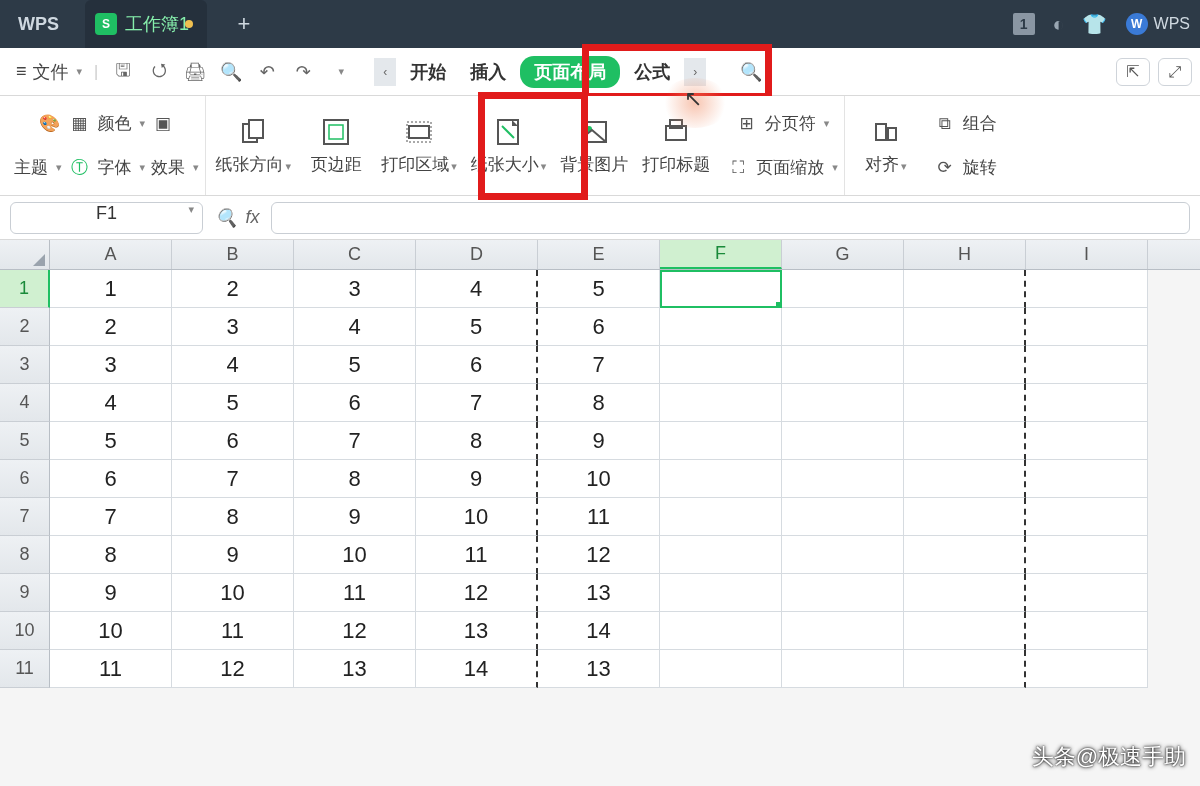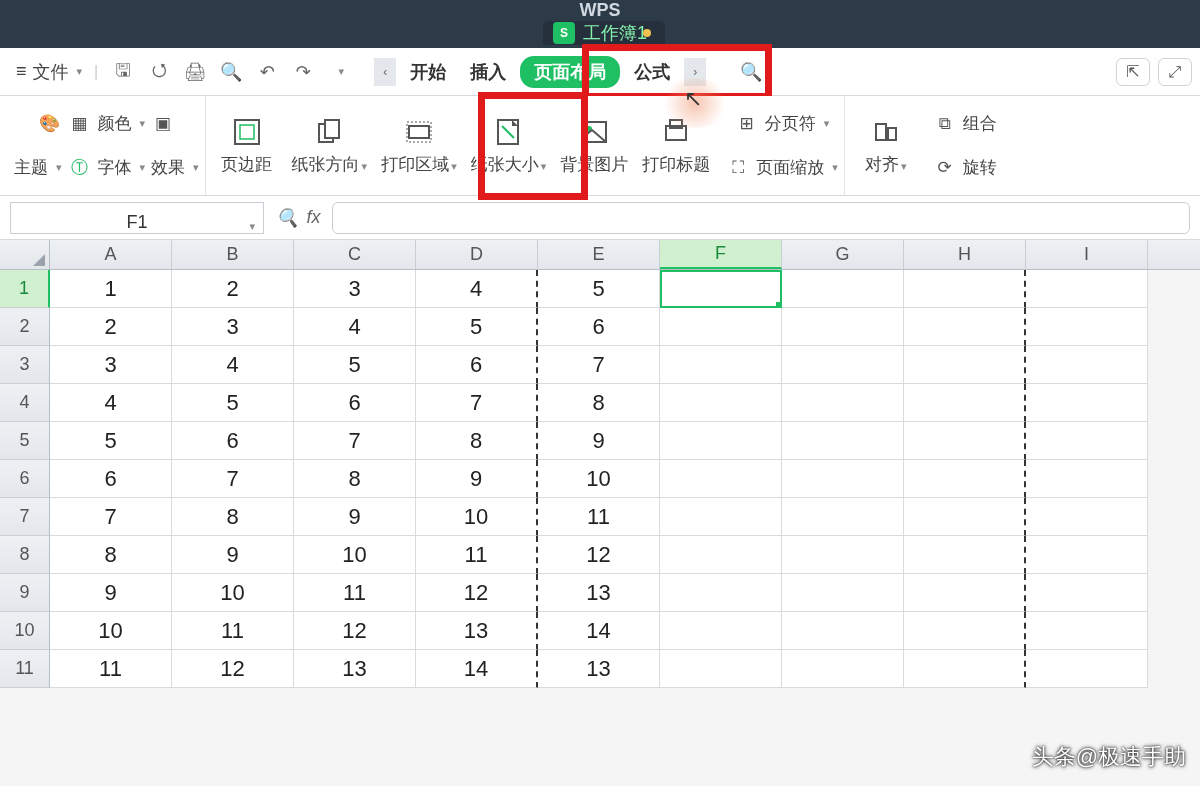--- a/index.html
+++ b/index.html
@@ -1,19 +1,19 @@
 <!DOCTYPE html>
 <html><head>
 <meta charset="utf-8">
 <style>
 * { box-sizing: border-box; margin: 0; padding: 0; font-family: "Microsoft YaHei", Arial, sans-serif; }
 body { width: 1200px; height: 786px; overflow: hidden; background: #f5f5f5; position: relative; }
 
 
-.titlebar { height: 48px; background: #2d3a47; display: flex; align-items: center; color: #cfd8e0; flex-direction: column; }
+.titlebar { height: 48px; background: #2d3a47; display: flex; align-items: center; color: #cfd8e0; }
 .wps-logo { display: flex; align-items: center; padding: 0 18px; font-weight: bold; font-size: 18px; }
 .tab { height: 48px; background: #25303c; display: flex; align-items: center; padding: 0 18px 0 10px; gap: 8px; border-top-left-radius: 6px; border-top-right-radius: 6px; margin-left: 8px; position: relative; }
 .tab .doc-icon { width: 22px; height: 22px; background: #1fbf63; border-radius: 4px; display: flex; align-items: center; justify-content: center; color: #fff; font-size: 12px; font-weight: bold; }
 .tab .name { font-size: 18px; color: #86efac; }
 .tab .dot { width: 8px; height: 8px; background: #f0c050; border-radius: 50%; position: absolute; right: 14px; }
 .newtab { width: 38px; display: flex; align-items: center; justify-content: center; color: #cfd8e0; font-size: 22px; margin-left: 18px; }
 .spacer { flex: 1; }
 .title-right { display: flex; align-items: center; gap: 18px; padding-right: 10px; }
 .badge { width: 22px; height: 22px; background: #8a96a3; color: #2d3a47; display: flex; align-items: center; justify-content: center; font-size: 14px; border-radius: 2px; font-weight: bold; }
 .tico { color: #9aa7b3; font-size: 20px; }
@@ -44,21 +44,21 @@
 .rbig .lbl { font-size: 17px; color: #444; }
 .rsmall { display: flex; align-items: center; gap: 6px; font-size: 17px; color: #444; }
 .rsmall .ico { width: 24px; height: 24px; display: flex; align-items: center; justify-content: center; color: #555; }
 .caret { font-size: 11px; color: #888; margin-left: 2px; }
 .red-box-ribbon { position: absolute; top: -4px; left: 478px; width: 110px; height: 108px; border: 7px solid #e11b1b; pointer-events: none; z-index: 5; }
 .cursor-glow { position: absolute; top: -18px; left: 660px; width: 70px; height: 50px; background: radial-gradient(circle, rgba(240,140,100,0.5) 0%, rgba(240,140,100,0) 70%); border-radius: 50%; pointer-events: none; }
 .cursor-arrow { position: absolute; top: -10px; left: 684px; font-size: 22px; color: #333; pointer-events: none; z-index: 10; }
 
 
 .formula-row { height: 44px; background: #fff; border-bottom: 1px solid #d9d9d9; display: flex; align-items: center; padding: 6px 10px; gap: 12px; }
-.namebox { width: 254px; height: 32px; border: 1px solid #c9ced4; border-radius: 0; display: flex; align-items: flex-end; justify-content: center; font-size: 18px; color: #333; position: relative; }
+.namebox { width: 193px; height: 32px; border: 1px solid #c9ced4; border-radius: 6px; display: flex; align-items: flex-start; justify-content: center; font-size: 18px; color: #333; position: relative; }
 .namebox .dd { position: absolute; right: 8px; color: #888; font-size: 11px; }
 .fx { display: flex; align-items: center; gap: 8px; color: #666; font-size: 18px; font-style: italic; }
 .fbar { flex: 1; height: 32px; border: 1px solid #c9ced4; border-radius: 6px; }
 
 
 .sheet { position: relative; }
 .colheaders { display: flex; height: 30px; background: linear-gradient(#eef1f4,#e3e7eb); border-bottom: 1px solid #b8bec5; }
 .corner { width: 50px; border-right: 1px solid #b8bec5; position: relative; }
 .corner::after { content: ""; position: absolute; right: 4px; bottom: 3px; border-left: 12px solid transparent; border-bottom: 12px solid #9aa3ad; }
 .ch { width: 122px; border-right: 1px solid #c9ced4; display: flex; align-items: center; justify-content: center; font-size: 18px; color: #555; }
@@ -162,34 +162,34 @@
       <div class="rsmall">
           <span>效果</span>
           <span class="caret">▾</span>
         </div>
     </div>
   </div>
 
   <div class="rbig">
     <div class="ico">
         <svg width="32" height="32">
+          <rect x="6" y="8" width="14" height="18" fill="none" stroke="#555" stroke-width="2"></rect>
+          <rect x="12" y="4" width="14" height="18" fill="#fff" stroke="#555" stroke-width="2"></rect>
+        </svg>
+      </div>
+    <div class="lbl"><span>纸张方向</span><span class="caret">▾</span></div>
+  </div>
+  <div class="rbig">
+    <div class="ico">
+        <svg width="32" height="32">
           <rect x="4" y="4" width="24" height="24" fill="none" stroke="#555" stroke-width="2"></rect>
           <rect x="9" y="9" width="14" height="14" fill="none" stroke="#1fbf63" stroke-width="1.5"></rect>
         </svg>
       </div>
     <div class="lbl">页边距</div>
-  </div>
-  <div class="rbig">
-    <div class="ico">
-        <svg width="32" height="32">
-          <rect x="6" y="8" width="14" height="18" fill="none" stroke="#555" stroke-width="2"></rect>
-          <rect x="12" y="4" width="14" height="18" fill="#fff" stroke="#555" stroke-width="2"></rect>
-        </svg>
-      </div>
-    <div class="lbl"><span>纸张方向</span><span class="caret">▾</span></div>
   </div>
   <div class="rbig">
     <div class="ico">
         <svg width="32" height="32">
           <rect x="6" y="10" width="20" height="12" fill="none" stroke="#555" stroke-width="2"></rect>
           <rect x="4" y="6" width="24" height="20" fill="none" stroke="#555" stroke-width="1" stroke-dasharray="2,2"></rect>
         </svg>
       </div>
     <div class="lbl"><span>打印区域</span><span class="caret">▾</span></div>
   </div>

